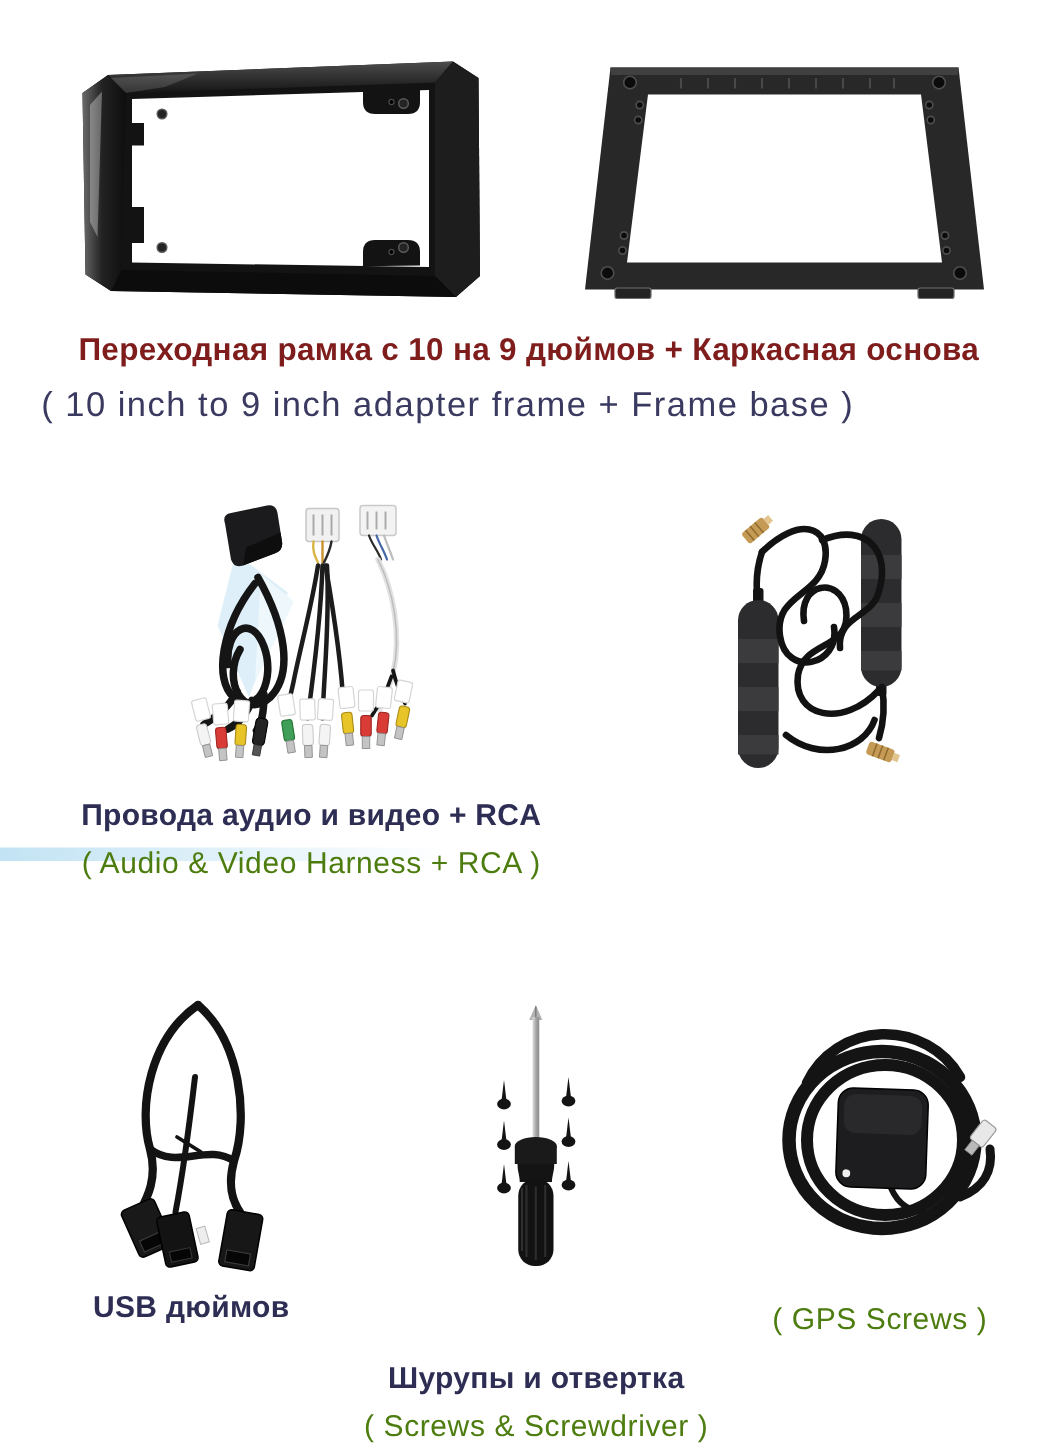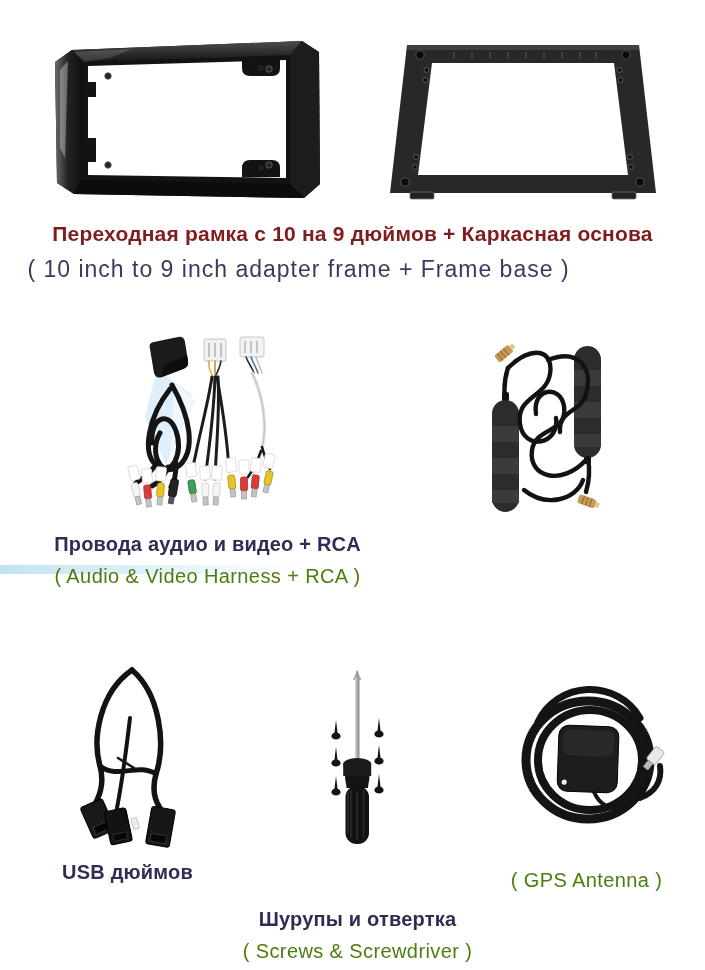--- a/index.html
+++ b/index.html
@@ -350,16 +350,16 @@
   </svg>
 
   <div class="caption" style="left:5px;top:860px;width:245px;">
     <div class="cap-ru">USB дюймов</div>
   </div>
   <div class="caption" style="left:240px;top:907px;width:235px;">
     <div class="cap-ru">Шурупы и отвертка</div>
     <div class="cap-en">( Screws &amp; Screwdriver )</div>
   </div>
   <div class="caption" style="left:468px;top:860px;width:237px;">
-    <div class="cap-en">( GPS Antenna )</div>
+    <div class="cap-en">( GPS Screws )</div>
   </div>
 
 </div>
 
 </body></html>

